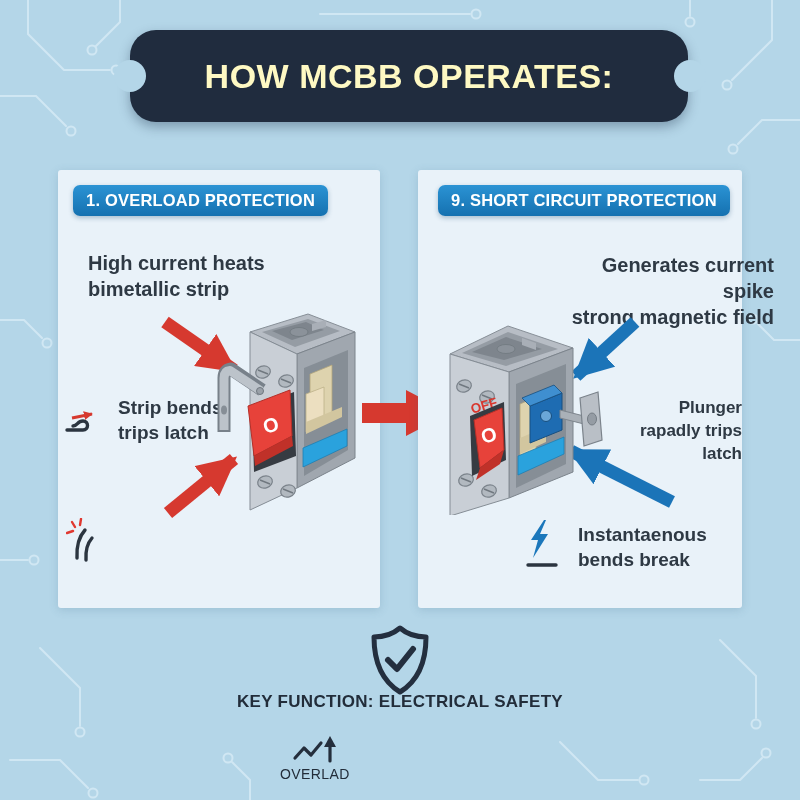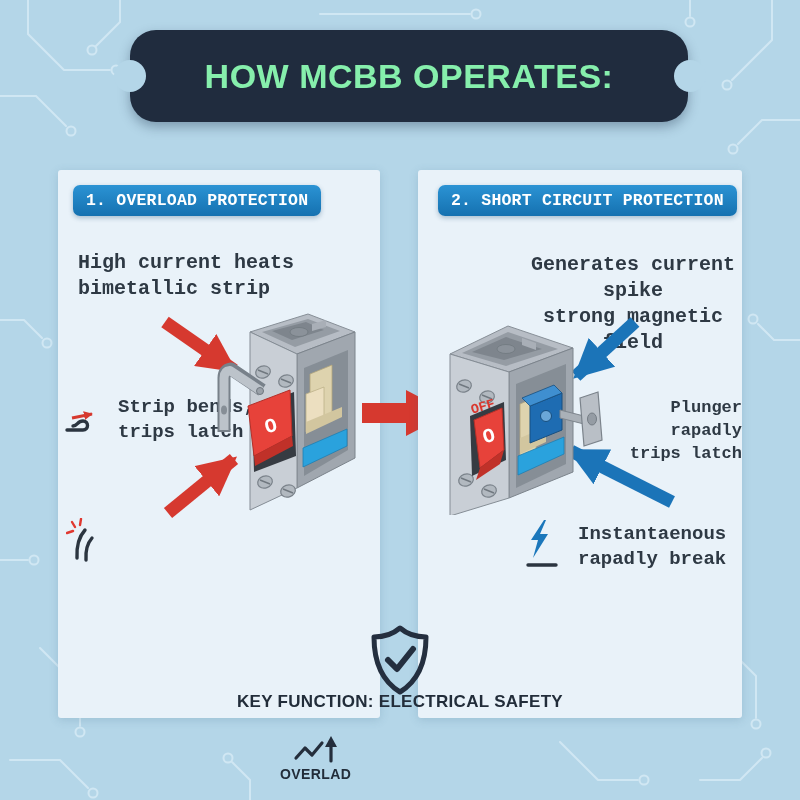--- a/index.html
+++ b/index.html
@@ -11,54 +11,53 @@
   }
   .abs{position:absolute;}
   
   .banner{
     position:absolute;left:130px;top:30px;width:558px;height:92px;
     background:#202c3e;border-radius:26px;
     box-shadow:0 5px 12px rgba(22,44,70,.35);
     display:flex;flex-direction:column;justify-content:center;align-items:center;
   }
   .banner .ln{
-    color:#86efac;font-weight:bold;font-size:34px;line-height:42px;
+    color:#fef9c3;font-weight:bold;font-size:34px;line-height:42px;
     letter-spacing:.5px;white-space:nowrap;
   }
   .notch{position:absolute;width:32px;height:32px;border-radius:50%;background:#b4d6e8;top:60px;}
   
   .panel{
-    position:absolute;top:170px;height:548px;background:#e9f2f9;border-radius:3px;
+    position:absolute;top:170px;height:438px;background:#e9f2f9;border-radius:3px;
     box-shadow:0 2px 10px rgba(61,104,134,.20);
-    font-family:Liberation Mono, monospace;
   }
   .panel-overlay{position:absolute;left:0;top:0;pointer-events:none;}
   .badge{
     position:absolute;
     background:linear-gradient(180deg,#2b93d4,#1571b0);
     color:#fff;font-weight:bold;font-size:16.5px;line-height:29px;
     padding:1px 13px;border-radius:7px;letter-spacing:.2px;white-space:nowrap;
     box-shadow:0 2px 5px rgba(16,66,106,.30);
   }
   .txt{
     position:absolute;color:#2e3944;font-weight:600;white-space:pre-line;
   }
   .t20{font-size:20px;line-height:26px;}
   .t19{font-size:19px;line-height:25px;}
   .t17{font-size:17px;line-height:23px;text-align:right;}
-  .center{text-align:center;}
+  .center{text-align:right;margin-left:36px;}
   
   .caption{
     position:absolute;left:0;top:692px;width:800px;text-align:center;
     color:#222d3a;font-weight:bold;font-size:17px;letter-spacing:.3px;
   }
   .legend{position:absolute;left:280px;top:731px;width:240px;display:flex;justify-content:space-between;}
   .legend .item{display:flex;flex-direction:column;align-items:center;}
   .legend .icon-box{height:32px;display:flex;align-items:flex-end;justify-content:center;}
-  .legend .lbl{margin-top:3px;color:#222d3a;font-weight:bold;font-size:14px;letter-spacing:.4px;white-space:nowrap;}
+  .legend .lbl{margin-top:3px;color:#222d3a;font-weight:normal;font-size:14px;letter-spacing:.4px;white-space:nowrap;}
 </style>
 </head>
 <body>
 
 <svg style="position:absolute;width:0;height:0" aria-hidden="true">
   <defs>
     <marker id="mred" viewBox="0 0 10 10" refX="9" refY="5" markerWidth="3" markerHeight="3" orient="auto-start-reverse">
       <path d="M0,0 L10,5 L0,10 Z" fill="#d6392f"></path>
     </marker>
     <marker id="mblue" viewBox="0 0 10 10" refX="9" refY="5" markerWidth="3" markerHeight="3" orient="auto-start-reverse">
@@ -107,21 +106,21 @@
 <div class="banner">
   <div class="ln">HOW MCBB OPERATES:</div>
 </div>
 <div class="notch" style="left:114px"></div>
 <div class="notch" style="left:674px"></div>
 
 <div class="panel" style="left:58px;width:322px">
 
   <div class="badge" style="left:15px;top:15px">1. OVERLOAD PROTECTION</div>
 
-  <div class="txt t20" style="left:20px;top:80px">High current heats
+  <div class="txt t20" style="left:30px;top:80px">High current heats
 bimetallic strip</div>
 
   <svg class="panel-overlay" width="322" height="438">
     <line x1="107" y1="152" x2="176" y2="200" stroke="#d6392f" stroke-width="13" marker-end="url(#mred)"></line>
     <line x1="110" y1="343" x2="176" y2="289" stroke="#d6392f" stroke-width="13" marker-end="url(#mred)"></line>
   </svg>
 
   <svg class="abs" style="left:6px;top:234px" width="40" height="32">
     <path d="M3,26 L19,26 C25,26 25,17 19,17 C13,17 14,22 9,22" stroke="#2b3540" stroke-width="3.4" fill="none" stroke-linecap="round"></path>
     <line x1="8" y1="14" x2="28" y2="10" stroke="#d6392f" stroke-width="3" marker-end="url(#mred)"></line>
@@ -187,21 +186,21 @@
   </svg>
 
 </div>
 
 <svg class="abs" style="left:362px;top:390px" width="88" height="46">
   <polygon points="0,13 44,13 44,0 88,23 44,46 44,33 0,33" fill="#d6392f"></polygon>
 </svg>
 
 <div class="panel" style="left:418px;width:324px">
 
-  <div class="badge" style="left:20px;top:15px">2. SHORT CIRCUIT PROTECTION</div>
+  <div class="badge" style="left:20px;top:15px">9. SHORT CIRCUIT PROTECTION</div>
 
   <div class="txt t20 center" style="left:110px;top:82px;width:210px">Generates current spike
 strong magnetic field</div>
 
   <svg class="panel-overlay" width="324" height="438">
     <line x1="217" y1="152" x2="158" y2="206" stroke="#1b74b8" stroke-width="13" marker-end="url(#mblue)"></line>
     <line x1="254" y1="332" x2="153" y2="281" stroke="#1b74b8" stroke-width="13" marker-end="url(#mblue)"></line>
   </svg>
 
   <svg class="abs" style="left:24px;top:150px" width="190" height="195" viewBox="0 0 190 195">
@@ -255,21 +254,21 @@
 
   <div class="txt t17" style="left:197px;top:226px">Plunger
 rapadly trips latch</div>
 
   <svg class="abs" style="left:108px;top:350px" width="36" height="50">
     <polygon points="18,0 5,20 12,20 7,38 22,14 14,14 20,0" fill="#1b77bb"></polygon>
     <line x1="2" y1="45" x2="30" y2="45" stroke="#2b3540" stroke-width="3.4" stroke-linecap="round"></line>
   </svg>
 
   <div class="txt t19" style="left:160px;top:352px">Instantaenous
-rapadly break</div>
+bends break</div>
 </div>
 
 <svg class="abs" style="left:362px;top:624px" width="76" height="72">
   <path d="M38,4 C45,10 55,13 64,13 C64,38 56,57 38,68 C20,57 12,38 12,13 C21,13 31,10 38,4 Z" stroke="#242f3f" stroke-width="5" fill="none" stroke-linejoin="round"></path>
   <path d="M26,36 L35,45 L51,25" stroke="#242f3f" stroke-width="6" fill="none" stroke-linecap="round" stroke-linejoin="round"></path>
 </svg>
 
 <div class="caption">KEY FUNCTION: ELECTRICAL SAFETY</div>
 
 <div class="legend">

